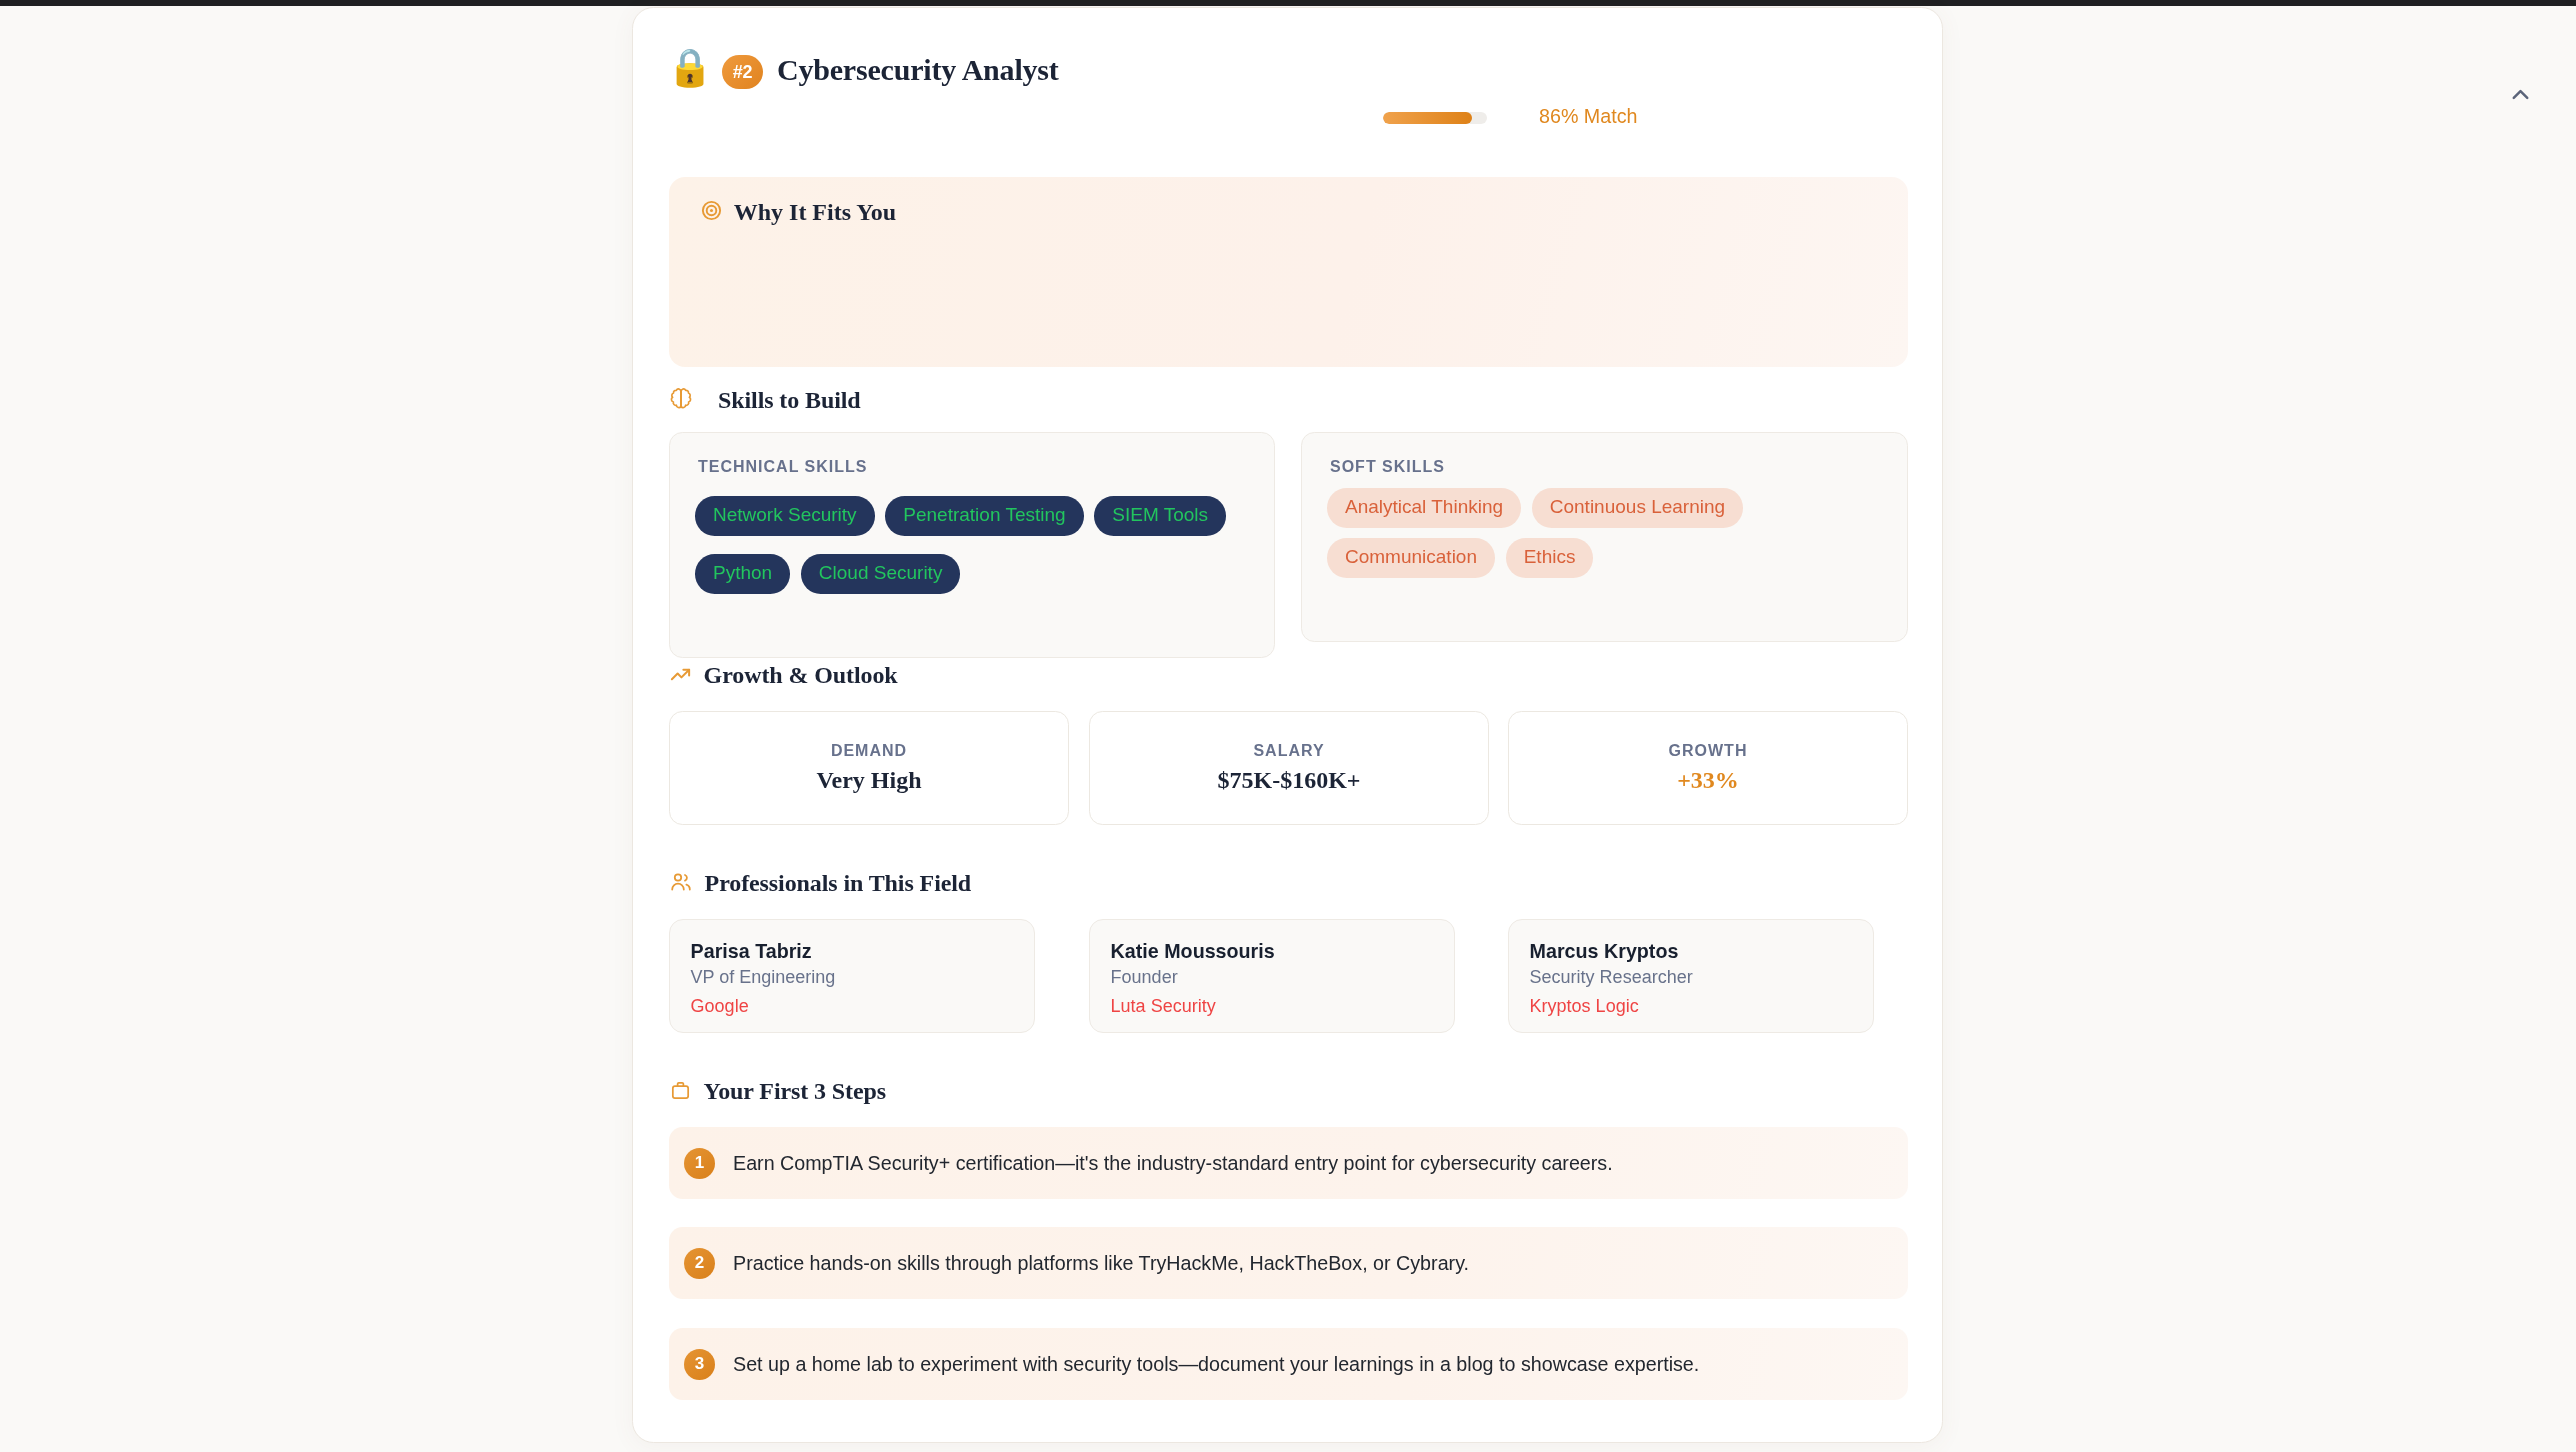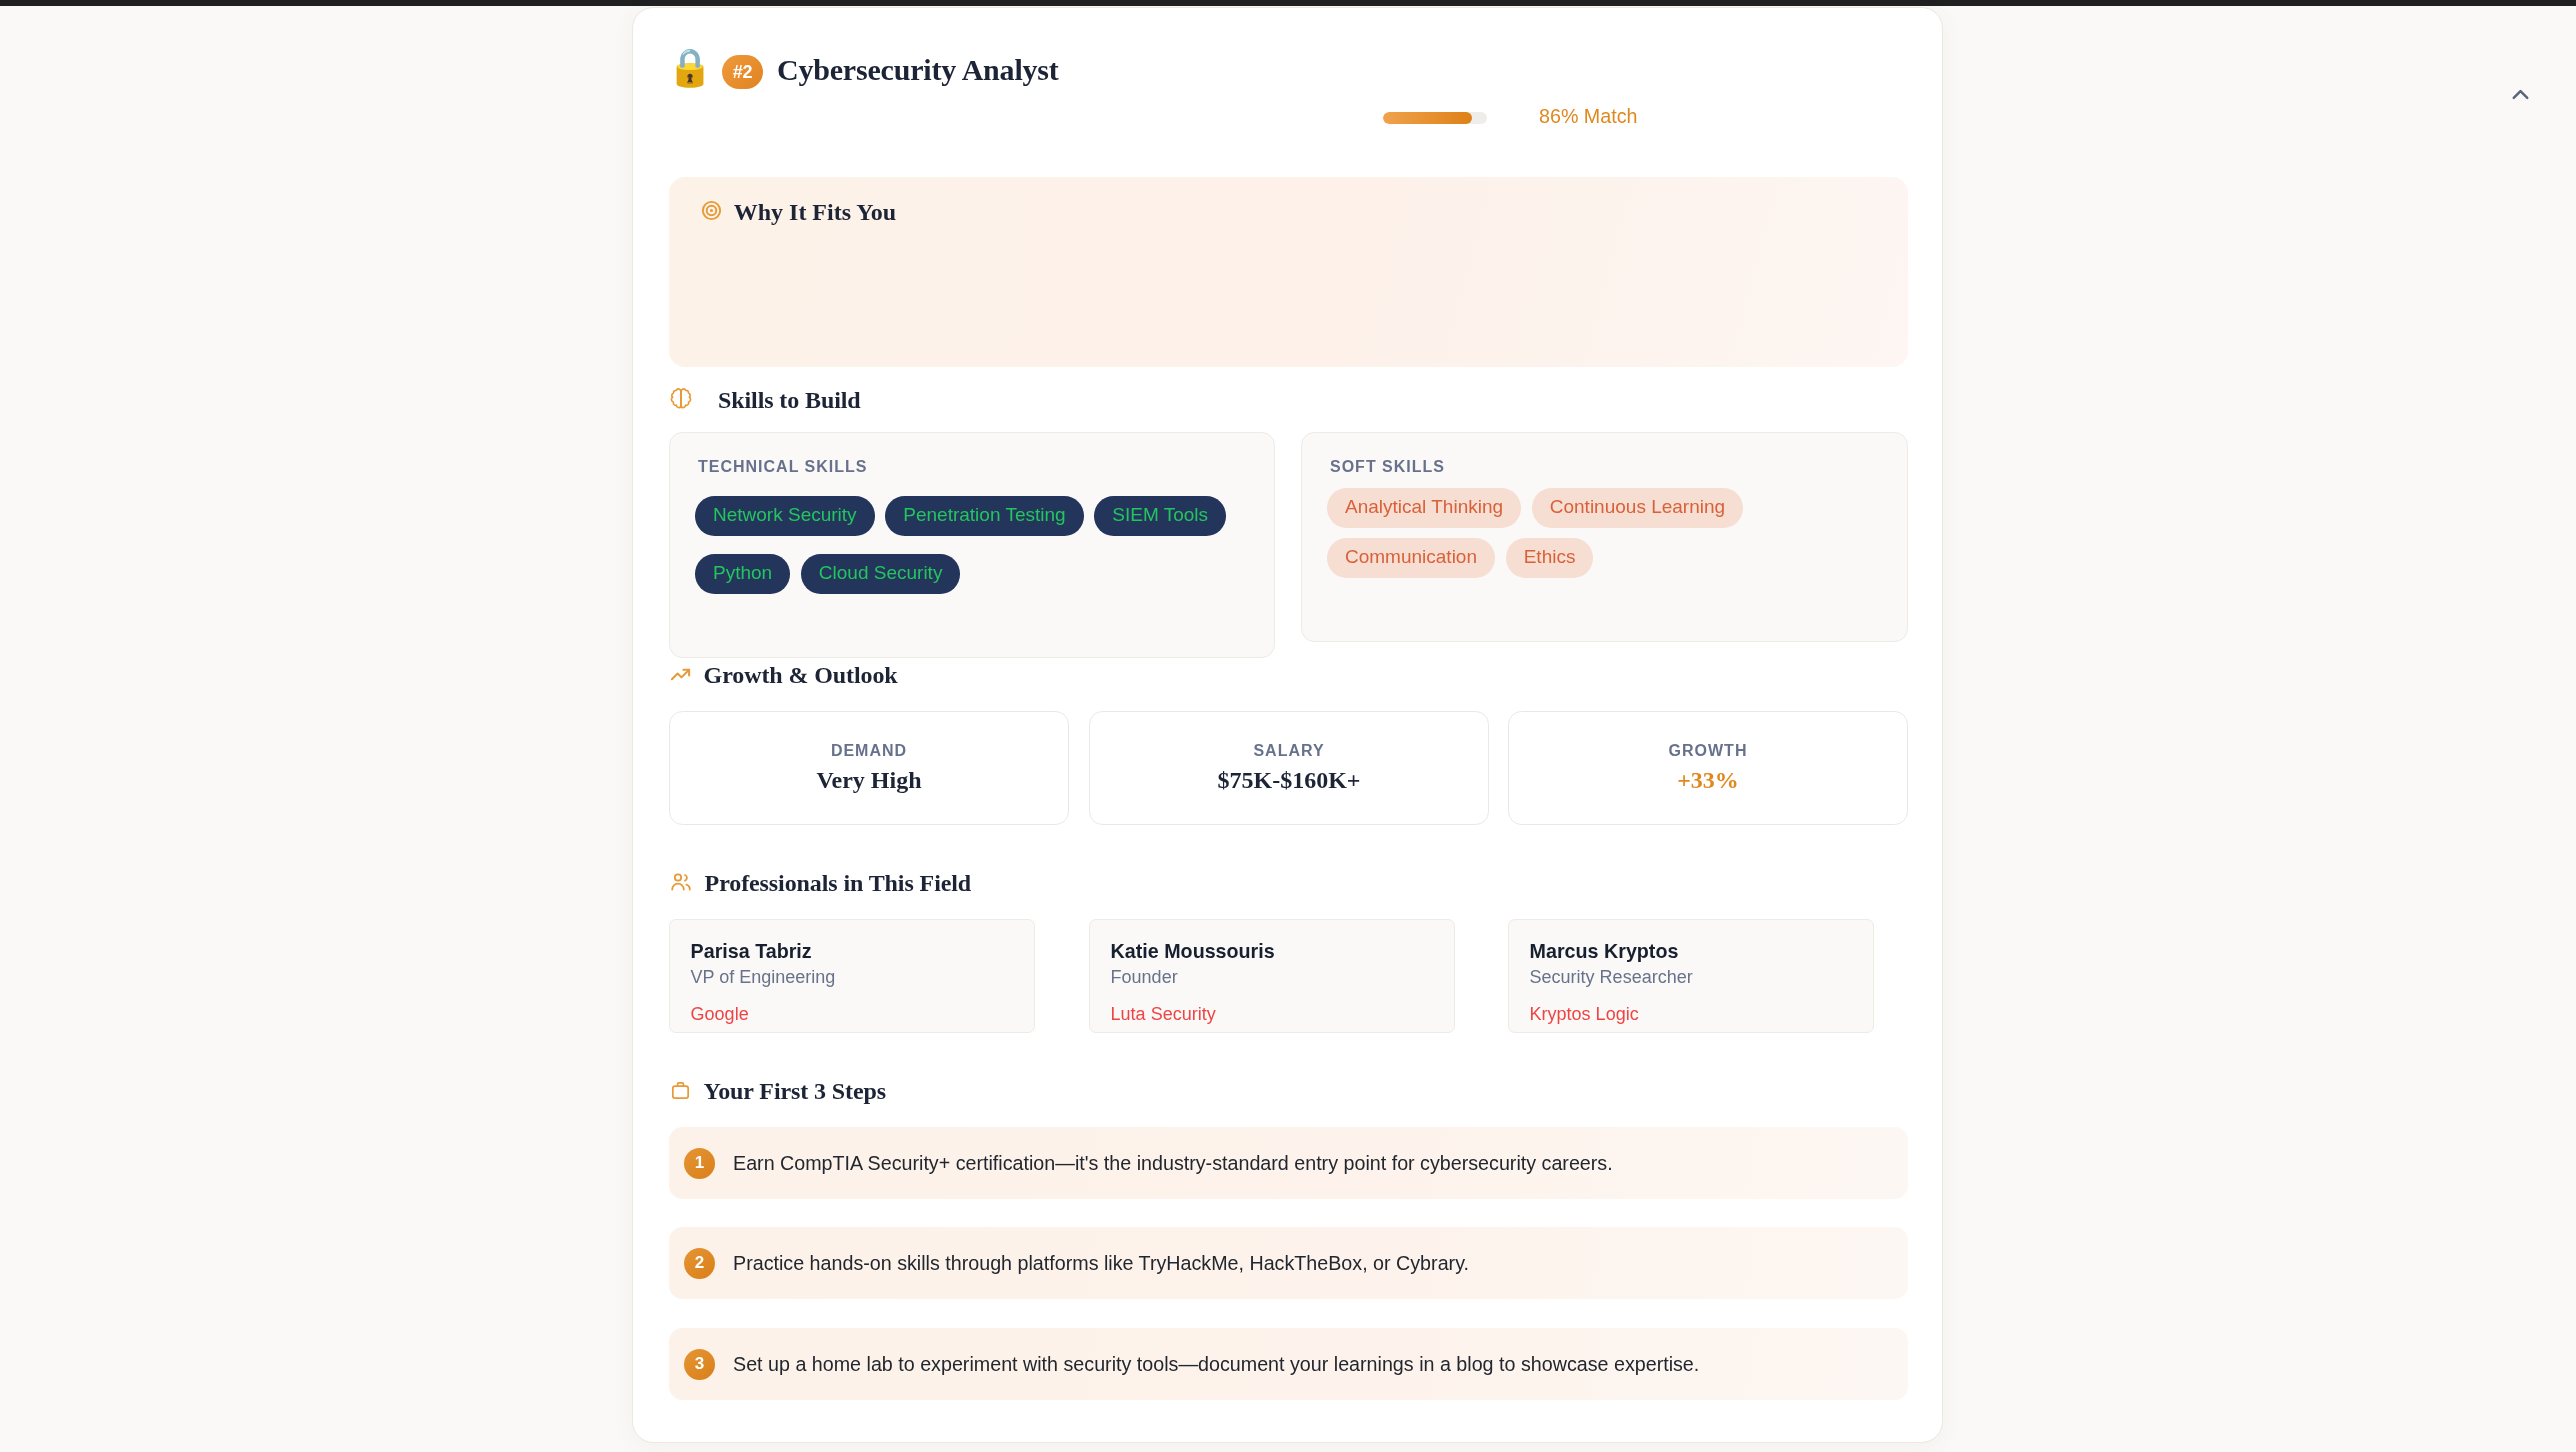--- a/index.html
+++ b/index.html
@@ -160,29 +160,29 @@
     font-family: "Liberation Serif", serif;
     font-size: 24px; font-weight: bold; color: #1c2436;
   }
   .stat-value.accent { color: #e0881f; }
   
   .pro-card {
     position: absolute;
     width: 366px; height: 114px;
     background: #faf9f7;
     border: 0.9px solid #eeeae4;
-    border-radius: 7px;
+    border-radius: 14px;
     padding: 19.7px 0 0 20.6px;
   }
   .pro-name {
     font-size: 19.7px; font-weight: bold; color: #18202f;
     margin-bottom: 4.5px;
   }
   .pro-role {
-    font-size: 18px; color: #68728b; margin-bottom: 16px;
+    font-size: 18px; color: #68728b; margin-bottom: 8px;
   }
   .pro-company {
     font-size: 18px; color: #ef4444;
   }
   
   .step-row {
     position: absolute; left: 36px;
     width: 1239px; height: 72px;
     background: linear-gradient(100deg,#fdf2e9 0%, #fdf3ec 60%, #fdf7f3 100%);
     border-radius: 13.4px;

